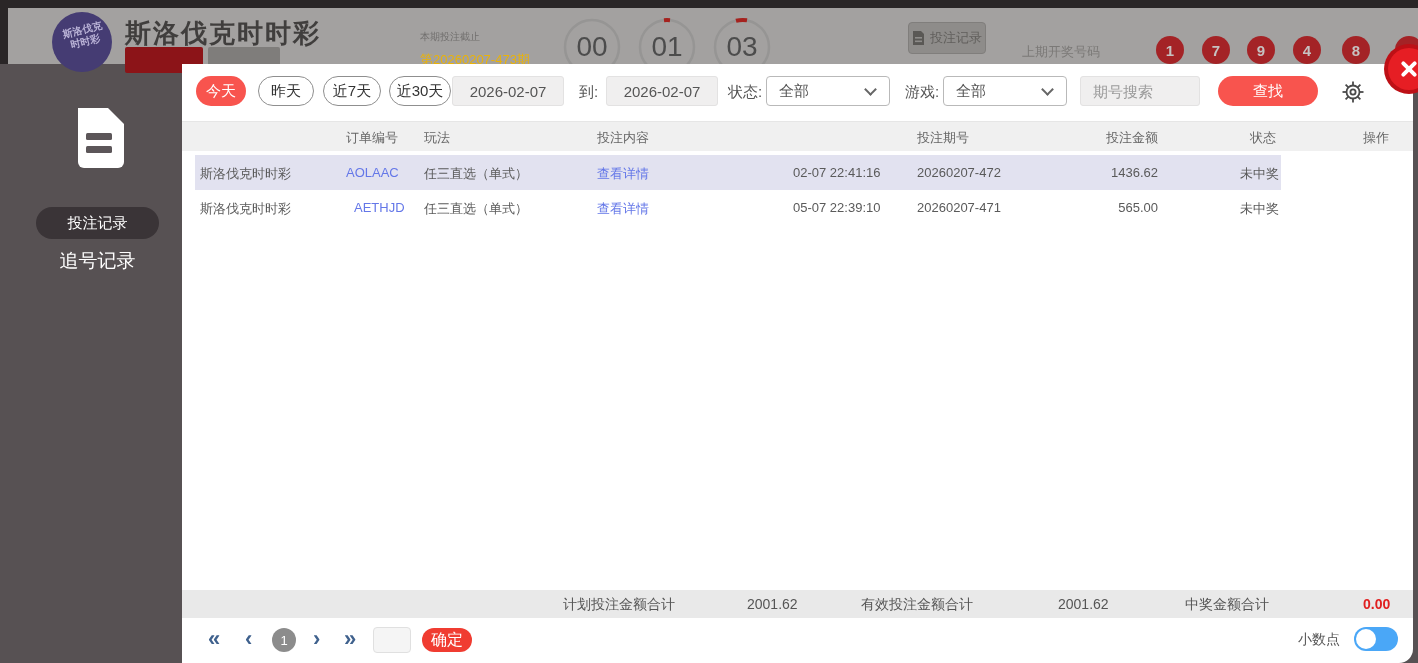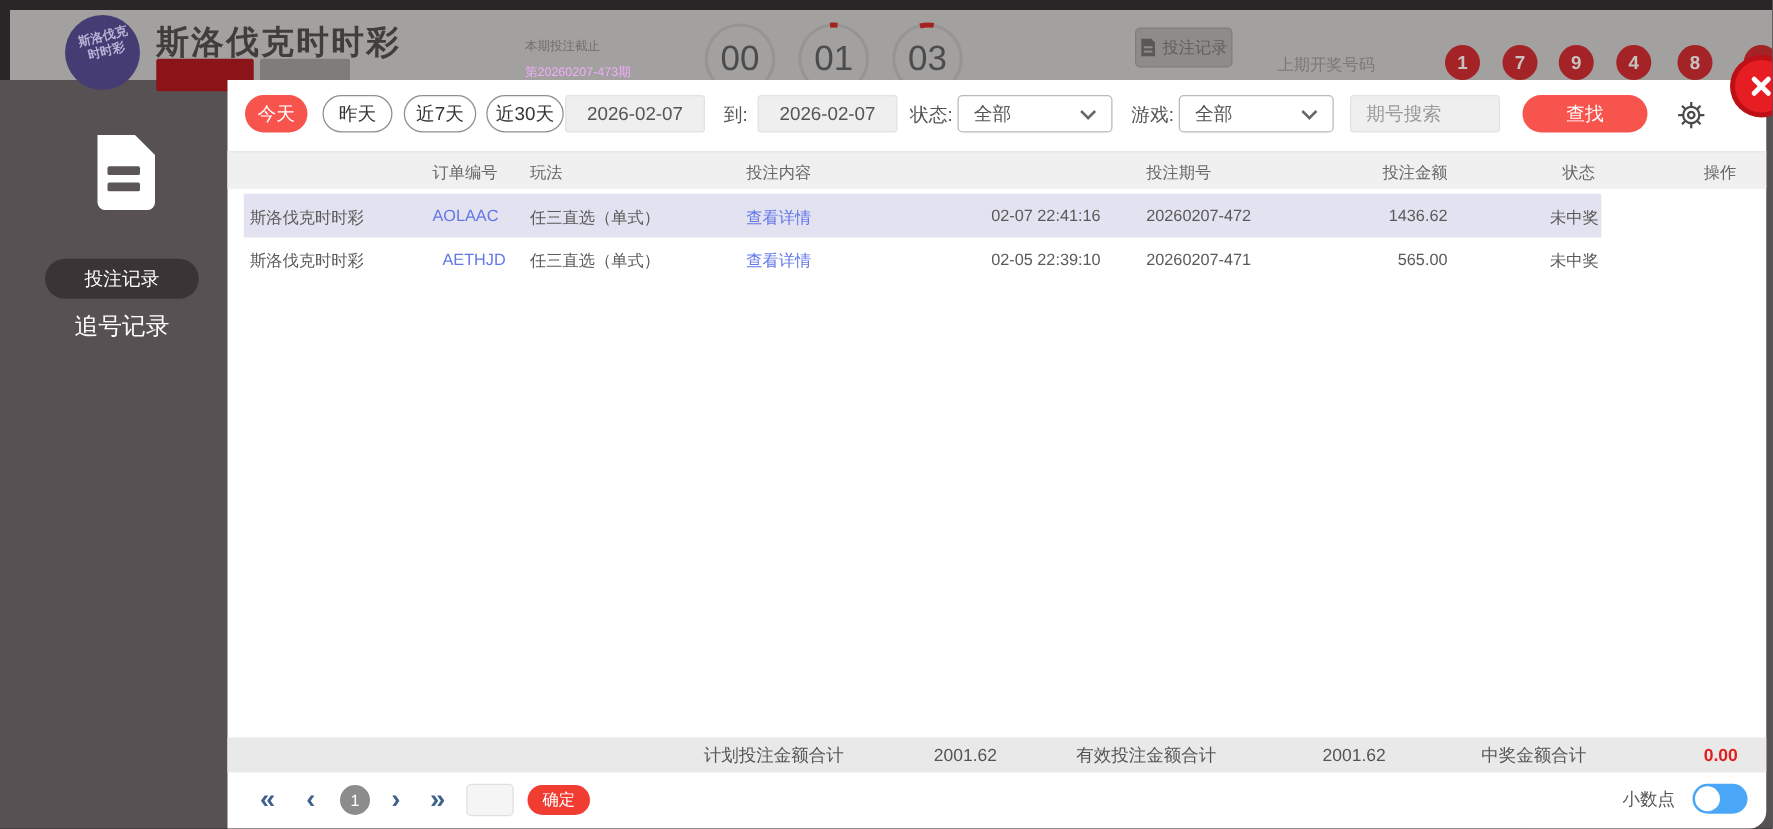--- a/index.html
+++ b/index.html
@@ -11,21 +11,21 @@
   
   .topstrip { left:0; top:0; width:1418px; height:8px; background:#2a2627; }
   .leftstrip { left:0; top:8px; width:8px; height:56px; background:#2a2627; }
   .bg-header { left:8px; top:8px; width:1410px; height:56px; background:#a3a1a0; }
   .logo { left:52px; top:12px; width:60px; height:60px; border-radius:50%; background:#453c73; overflow:hidden; }
   .logo span { position:absolute; left:8px; top:12px; width:48px; color:#b9b2d6; font-size:10px; line-height:12px; font-weight:bold; transform:rotate(-14deg); text-align:center; }
   .bg-title { left:125px; top:16px; font-size:26px; font-weight:bold; color:#403e3d; letter-spacing:2px; white-space:nowrap; }
   .bg-btn-red  { left:125px; top:47px; width:78px; height:26px; background:#8c1418; border-radius:2px; }
   .bg-btn-gray { left:208px; top:47px; width:72px; height:26px; background:#7f7d7b; border-radius:2px; }
   .deadline1 { left:420px; top:30px; font-size:10px; color:#716f6e; white-space:nowrap; }
-  .deadline2 { left:420px; top:51px; font-size:10px; color:#f0abfc; white-space:nowrap; }
+  .deadline2 { left:420px; top:51px; font-size:13px; color:#eab308; white-space:nowrap; }
   .cd { top:17px; width:60px; height:60px; }
   .cd svg { position:absolute; left:0; top:0; }
   .cd .num { position:absolute; left:0; top:14px; width:60px; text-align:center; font-size:28px; color:#4c4c4c; }
   .betrec { left:908px; top:22px; width:78px; height:32px; background:#8e8c8a; border:1px solid #807e7c; border-radius:4px; display:flex; align-items:center; justify-content:center; gap:5px; }
   .betrec span { font-size:13px; color:#615f5c; }
   .lastdraw-label { left:1022px; top:43px; font-size:13px; color:#7b7977; white-space:nowrap; }
   .ball { top:36px; width:28px; height:28px; border-radius:50%; background:#a42326; color:#c6c2c1; font-size:15px; font-weight:bold; display:flex; align-items:center; justify-content:center; }
   .ball6 { left:1395px; top:36px; width:28px; height:28px; border-radius:50%; background:#a42326; }
 
   
@@ -58,21 +58,21 @@
   .cell.amt { text-align:right; }
 
   .summary { left:0; top:526px; width:1231px; height:28px; background:#e9e9e9; }
   .summary span { position:absolute; top:6px; font-size:14px; color:#555; white-space:nowrap; }
   .summary .win-val { color:#e02020; font-weight:bold; }
 
   .pager { left:0; top:554px; width:1231px; height:45px; }
   .pgnav { position:absolute; top:6px; font-size:22px; color:#3f618d; font-weight:bold; cursor:pointer; line-height:30px; }
   .pgcircle { position:absolute; top:10px; width:24px; height:24px; border-radius:50%; background:#8c8c8c; color:#fff; font-size:13px; display:flex; align-items:center; justify-content:center; cursor:pointer; }
   .pginput { position:absolute; left:191px; top:9px; width:38px; height:26px; background:#f5f5f5; border:1px solid #e0e0e0; border-radius:4px; }
-  .pgok { position:absolute; left:240px; top:10px; width:50px; height:24px; background:#f03c31; border:none; border-radius:12px; color:#fff; font-size:13px; cursor:pointer; }
+  .pgok { position:absolute; left:240px; top:10px; width:50px; height:24px; background:#f03c31; border:none; border-radius:12px; color:#fff; font-size:16px; cursor:pointer; }
   .declabel { position:absolute; left:1116px; top:13px; font-size:14px; color:#555; }
   .toggle { position:absolute; left:1172px; top:9px; width:44px; height:24px; border-radius:12px; background:#4aa7f7; cursor:pointer; }
   .toggle .knob { position:absolute; left:2px; top:2px; width:20px; height:20px; border-radius:50%; background:#fff; }
 
   .closebtn { left:1384px; top:44px; width:50px; height:50px; border-radius:50%; background:#bd1016; cursor:pointer; }
   .closebtn .inner { position:absolute; left:4px; top:4px; width:42px; height:42px; border-radius:50%; background:#e61e24; }
   .closebtn .bar { position:absolute; left:15px; top:23px; width:20px; height:4px; background:#fff; border-radius:2px; }
   .b1 { transform:rotate(45deg); } .b2 { transform:rotate(-45deg); }
 </style>
 </head>
@@ -200,21 +200,21 @@
       <span class="cell amt" style="left:850px; width:126px;">1436.62</span>
       <span class="cell" style="left:1058px;">未中奖</span>
     </div>
 
     <div class="abs trow" style="top:126px;">
       <div class="band"></div>
       <span class="cell" style="left:18px;">斯洛伐克时时彩</span>
       <span class="cell link" style="left:172px;">AETHJD</span>
       <span class="cell" style="left:242px;">任三直选（单式）</span>
       <span class="cell link" style="left:415px;">查看详情</span>
-      <span class="cell" style="left:611px;">02-05 22:39:10</span>
+      <span class="cell" style="left:611px;">05-07 22:39:10</span>
       <span class="cell" style="left:735px;">20260207-471</span>
       <span class="cell amt" style="left:850px; width:126px;">565.00</span>
       <span class="cell" style="left:1058px;">未中奖</span>
     </div>
 
     <div class="abs summary">
       <span style="left:381px;">计划投注金额合计</span>
       <span style="left:565px;">2001.62</span>
       <span style="left:679px;">有效投注金额合计</span>
       <span style="left:876px;">2001.62</span>

